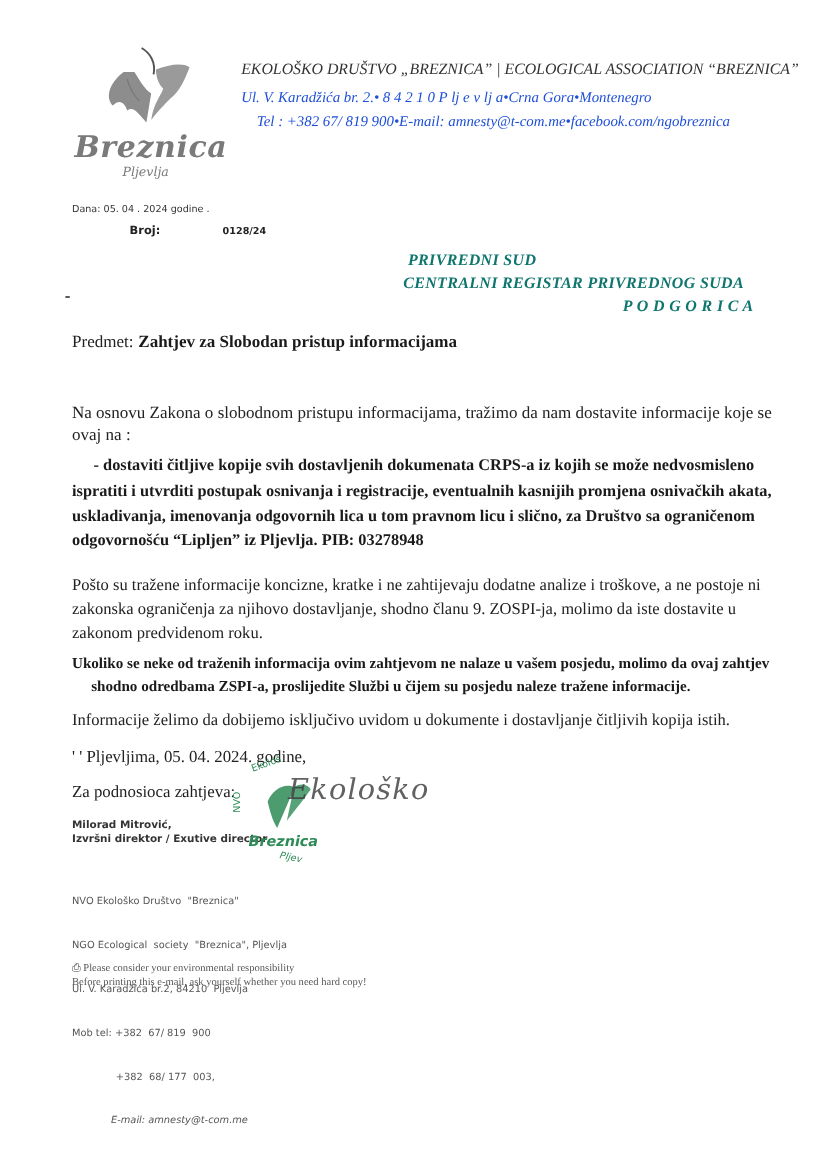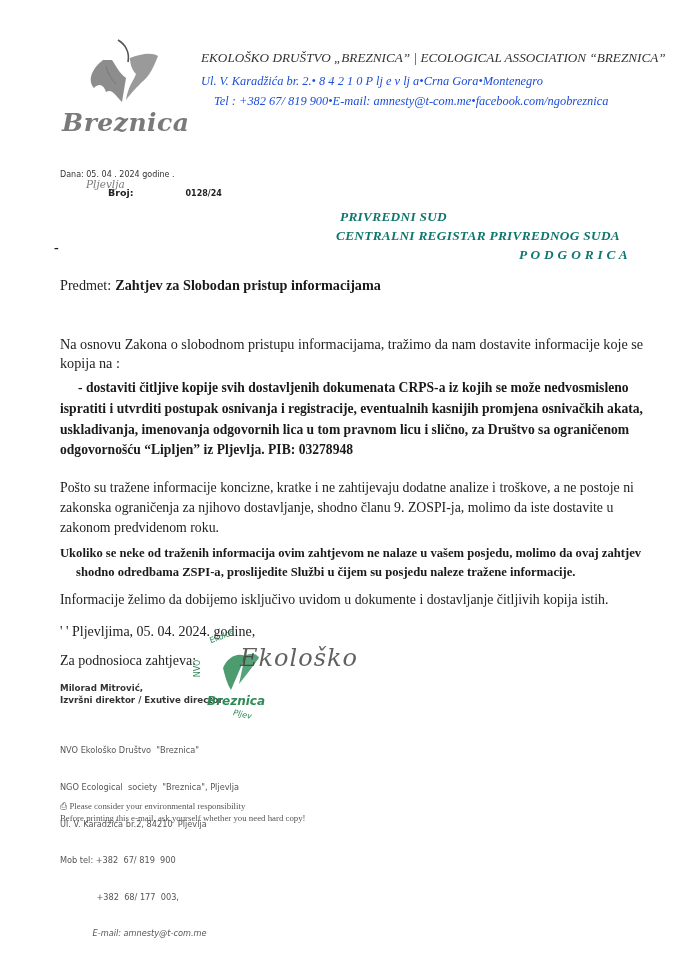--- a/index.html
+++ b/index.html
@@ -25,21 +25,21 @@
 <body>
 
 <div class="abs" style="left:60px; top:30px; width:130px; height:125px;">
   <svg width="130" height="80" viewBox="0 0 130 80" style="position:absolute; left:0; top:0;">
     <path d="M58 10 C65 14 70 22 68 32" stroke="#555" stroke-width="1.6" fill="none"></path>
     <path d="M43 30 C30 40 28 52 34 58 C40 52 44 56 46 62 C52 58 56 66 62 72 L66 48 C60 44 56 36 52 30 Z" fill="#8d8d8d"></path>
     <path d="M70 28 C80 24 92 22 98 26 C94 36 90 46 82 52 C78 56 72 62 66 70 C68 56 74 50 76 44 C72 40 70 34 70 28 Z" fill="#9a9a9a"></path>
     <path d="M46 36 C48 44 52 50 56 54" stroke="#777" stroke-width="1" fill="none"></path>
   </svg>
   <div class="logo-word" style="position:absolute; left:2px; top:78px;">Breznica</div>
-  <div class="logo-sub" style="position:absolute; left:26px; top:108px;margin-top:40px;">Pljevlja</div>
+  <div class="logo-sub" style="position:absolute; left:42px; top:108px;">Pljevlja</div>
 </div>
 
 <div class="abs hdr1" style="left:201px; top:50px;">EKOLOŠKO DRUŠTVO „BREZNICA” | ECOLOGICAL  ASSOCIATION “BREZNICA”</div>
 <div class="abs hdr2" style="left:201px; top:74px;">Ul. V. Karadžića br. 2.• 8 4 2 1 0  P lj e v lj a•Crna Gora•Montenegro</div>
 <div class="abs hdr2" style="left:214px; top:94px;">Tel : +382 67/ 819 900•E-mail: amnesty@t-com.me•facebook.com/ngobreznica</div>
 
 <div class="abs meta" style="left:60px; top:170px;">Dana: 05. 04 . 2024 godine .</div>
 <div class="abs" style="left:60px; top:182px;">
   <span class="meta-b bold" style="font-size:9.5px;">Broj:</span>
   <span class="meta-b bold" style="font-size:8px;">0128/24</span>
@@ -50,21 +50,21 @@
 <div class="abs recip" style="left:519px; top:247px;">P O D G O R I C A</div>
 
 <div class="abs body-b" style="left:54px; top:239px;">-</div>
 
 <div class="abs" style="left:60px; top:276px;">
   <span class="body-t">Predmet:</span>
   <span class="body-b">Zahtjev za Slobodan pristup informacijama</span>
 </div>
 
 <div class="abs body-t" style="left:60px; top:336px;">Na osnovu Zakona o slobodnom pristupu informacijama, tražimo da  nam dostavite informacije koje se</div>
-<div class="abs body-t" style="left:60px; top:355px;">kopija na :</div>
+<div class="abs body-t" style="left:60px; top:355px;">ovaj na :</div>
 
 <div class="abs body-b" style="left:78px; top:380px; font-size:13.6px;">- dostaviti čitljive kopije svih dostavljenih dokumenata CRPS-a  iz kojih se može nedvosmisleno</div>
 <div class="abs body-b" style="left:60px; top:401px; font-size:13.6px;">ispratiti i utvrditi postupak osnivanja i registracije, eventualnih kasnijih promjena osnivačkih akata,</div>
 <div class="abs body-b" style="left:60px; top:422px; font-size:13.6px;">uskladivanja, imenovanja odgovornih lica u tom pravnom licu i slično, za  Društvo sa ograničenom</div>
 <div class="abs body-b" style="left:60px; top:442px; font-size:13.6px;">odgovornošću “Lipljen” iz Pljevlja. PIB: 03278948</div>
 
 <div class="abs body-t" style="left:60px; top:480px; font-size:13.8px;">Pošto su tražene informacije koncizne, kratke i ne  zahtijevaju dodatne analize i troškove, a ne postoje ni</div>
 <div class="abs body-t" style="left:60px; top:500px; font-size:13.8px;">zakonska ograničenja za njihovo dostavljanje, shodno članu 9. ZOSPI-ja, molimo da iste dostavite u</div>
 <div class="abs body-t" style="left:60px; top:520px; font-size:13.8px;">zakonom predvidenom roku.</div>
 

